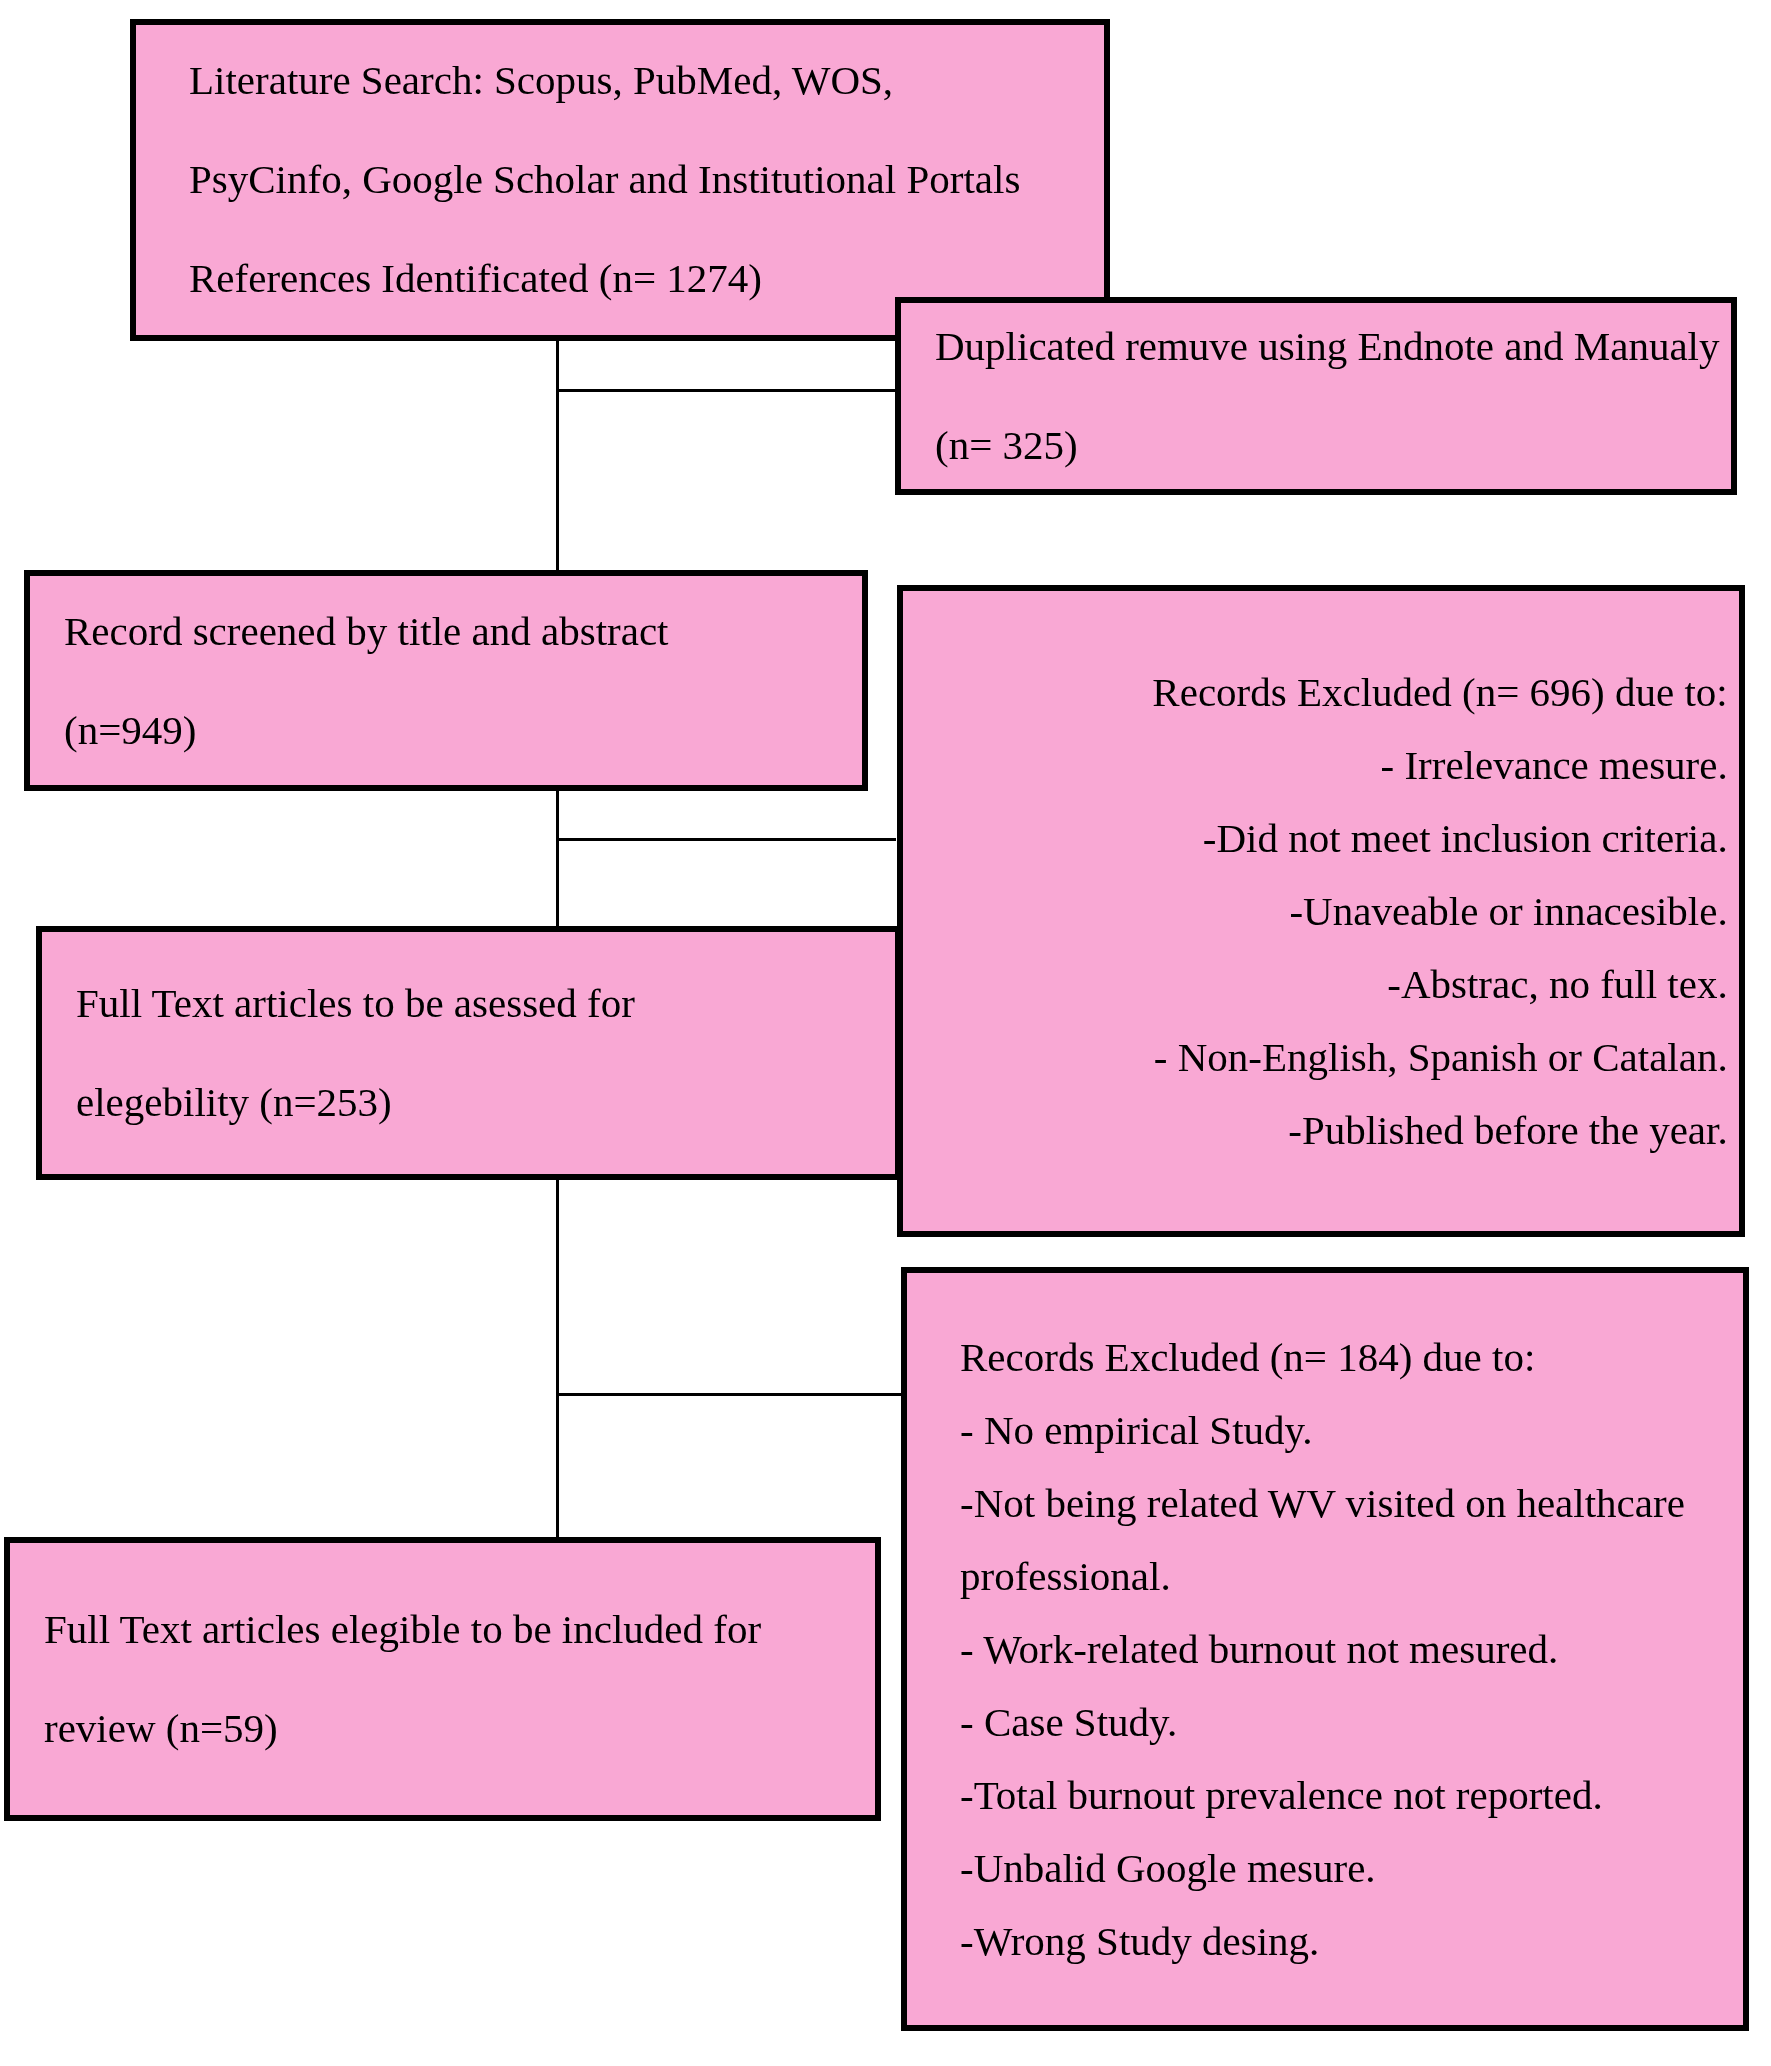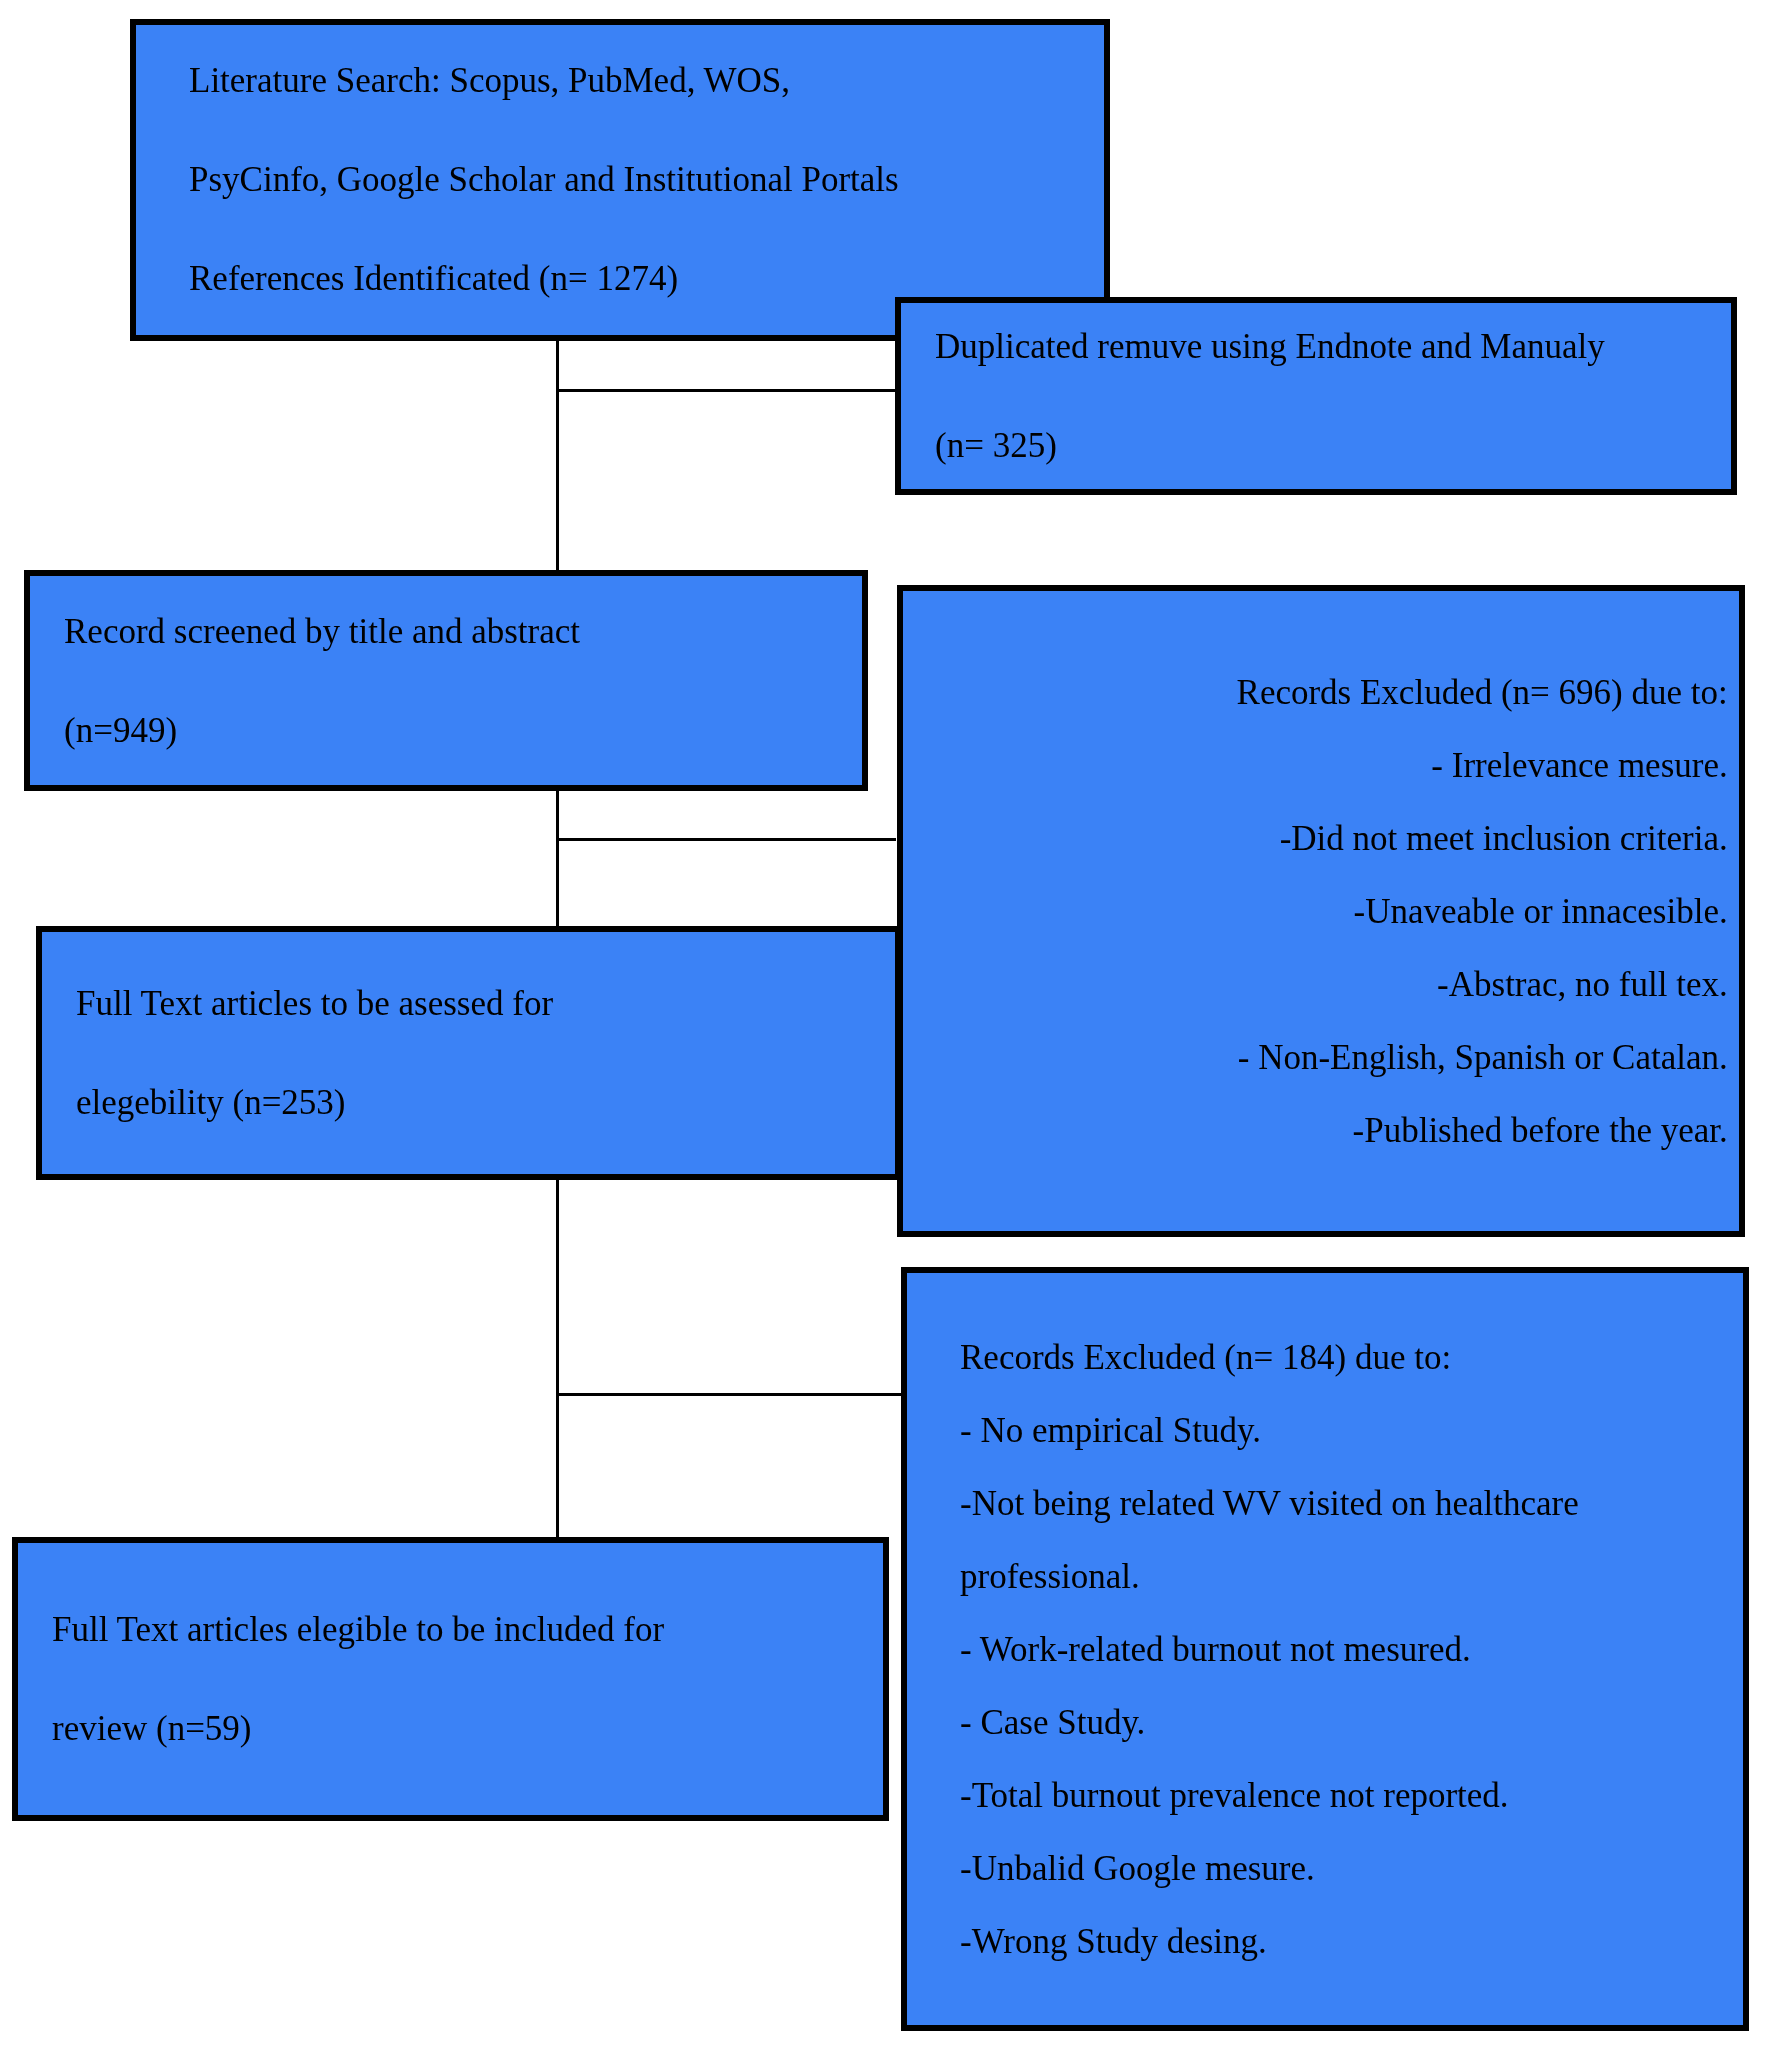--- a/index.html
+++ b/index.html
@@ -11,46 +11,46 @@
     position: relative;
     width: 1772px;
     height: 2066px;
     background: #ffffff;
     font-family: "Liberation Serif", "DejaVu Serif", serif;
     color: #000000;
     overflow: hidden;
   }
   .box {
     position: absolute;
-    background: #3b82f6;
+    background: #f9a8d4;
     border: 6.8px solid #000000;
     box-sizing: border-box;
     display: flex;
     flex-direction: column;
     justify-content: center;
-    font-size: 35px;
+    font-size: 41px;
     z-index: 2;
   }
   .box .line {
     white-space: nowrap;
   }
   .lh-wide .line { line-height: 99px; }
   .lh-list .line { line-height: 73px; }
 
   .connector {
     position: absolute;
     background: #000000;
     z-index: 1;
   }
 
   
   #box-identification { left: 130px;  top: 18.6px;   width: 980px; height: 322px;  padding-left: 53px;  padding-right: 11.3px; }
   #box-screened       { left: 24px;   top: 570px; width: 844px; height: 221px;  padding-left: 34px;  padding-right: 11.3px; }
   #box-fulltext       { left: 36px;   top: 926px; width: 865px; height: 254px;  padding-left: 34px;  padding-right: 11.3px; }
-  #box-included       { left: 12px;   top: 1537px; width: 877px; height: 284px;  padding-left: 34px;  padding-right: 11.3px; }
+  #box-included       { left: 4px;   top: 1537px; width: 877px; height: 284px;  padding-left: 34px;  padding-right: 11.3px; }
 
   
   #box-duplicates         { left: 895px; top: 297px;  width: 842px; height: 198px;  padding-left: 34px; padding-right: 23px; }
   #box-excluded-screening { left: 897px; top: 585px; width: 848px; height: 652px; padding-left: 34px; padding-right: 11.3px; align-items: flex-end; }
   #box-excluded-fulltext  { left: 901px; top: 1267px; width: 848px; height: 764px; padding-left: 53px; padding-right: 11.3px; }
 
   
   #connector-v1 { left: 556px; top: 341px;  width: 2.8px;   height: 233px; }
   #connector-h1 { left: 556px; top: 389px;  width: 339px; height: 2.8px;   }
   #connector-v2 { left: 556px; top: 791px; width: 2.8px;   height: 138px; }

